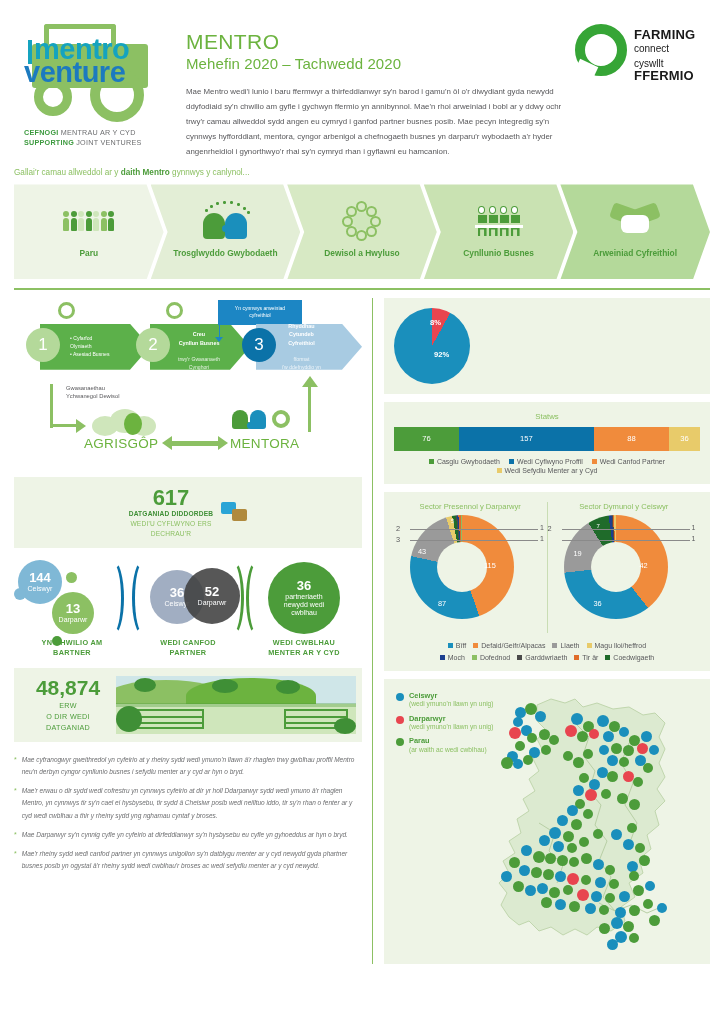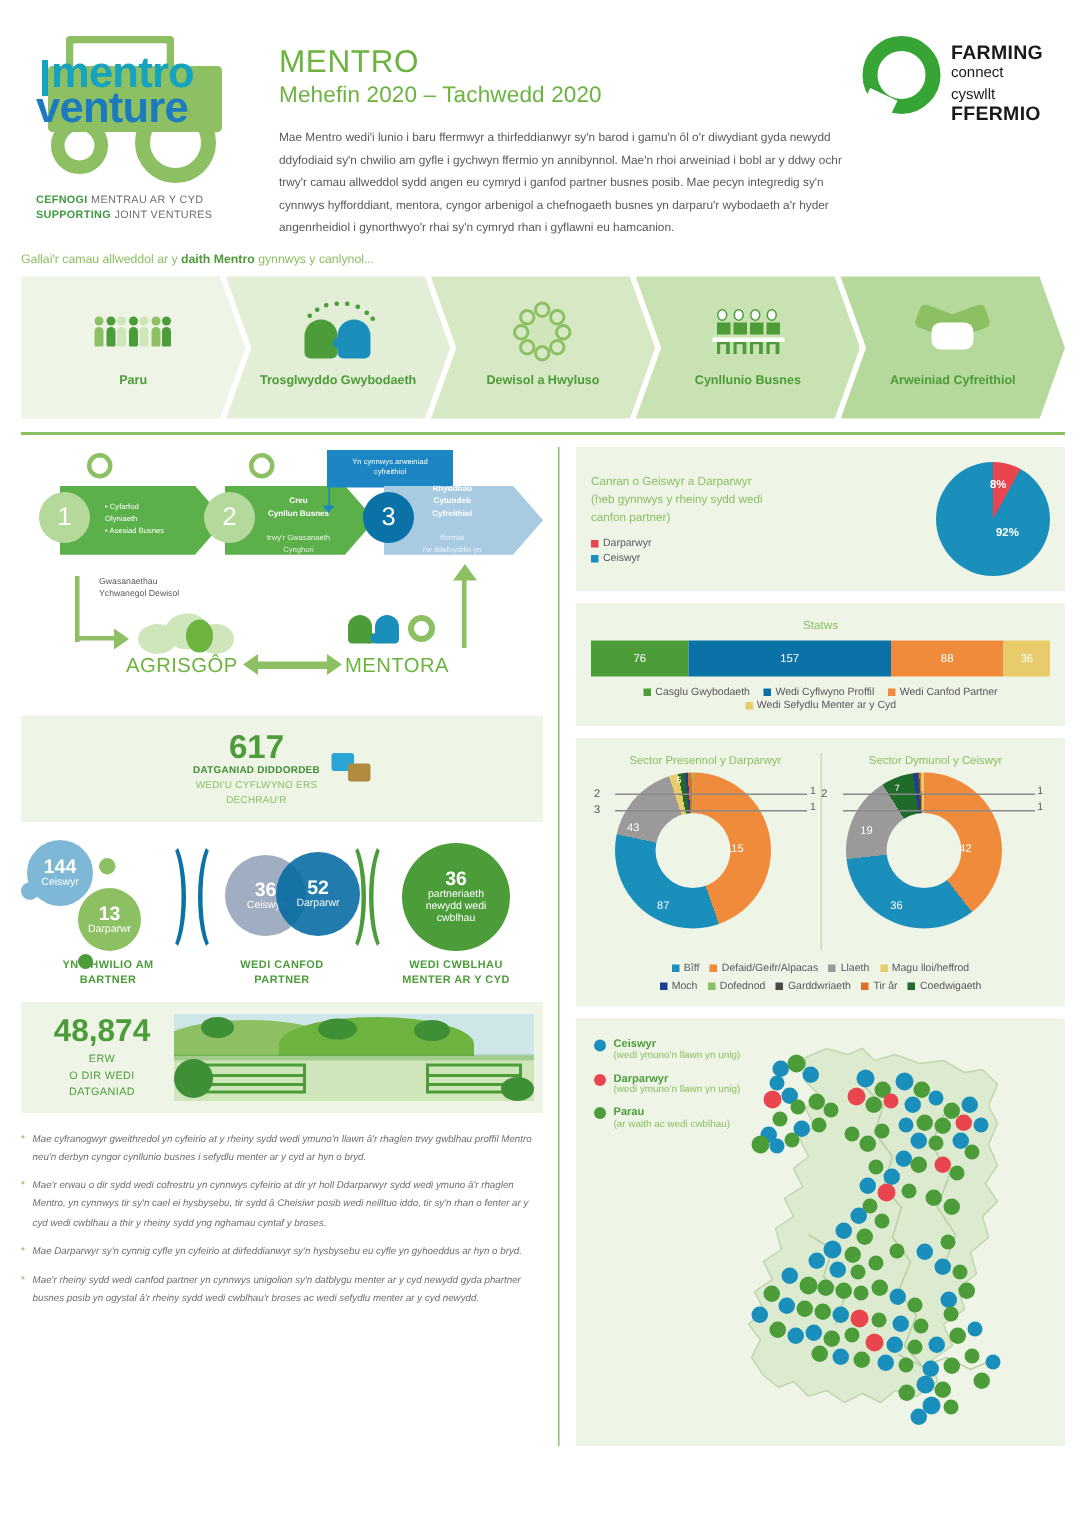--- a/index.html
+++ b/index.html
@@ -528,21 +528,21 @@
         <div class="cap-under" style="white-space:pre-line">YN CHWILIO AM
 BARTNER</div>
       </div>
 
       <div class="circ-cell">
         <div class="bracket" style="left:2px;top:2px;border-color:#0b72a8;border-right-color:transparent;border-top-color:transparent;border-bottom-color:transparent;width:22px;height:76px"></div>
         <div class="bub" style="left:20px;top:12px;width:54px;height:54px;background:#9aa8bd;opacity:.92">
           <div class="n">36</div>
           <div class="t">Ceiswyr</div>
         </div>
-        <div class="bub" style="left:54px;top:10px;width:56px;height:56px;background:#0369a1;opacity:.88">
+        <div class="bub" style="left:54px;top:10px;width:56px;height:56px;background:#404040;opacity:.88">
           <div class="n">52</div>
           <div class="t">Darparwr</div>
         </div>
         <div class="bracket" style="right:2px;top:2px;border-color:#4c9c3a;border-left-color:transparent;border-top-color:transparent;border-bottom-color:transparent;width:22px;height:76px"></div>
         <div class="cap-under" style="white-space:pre-line">WEDI CANFOD
 PARTNER</div>
       </div>
 
       <div class="circ-cell">
         <div class="bracket" style="left:0px;top:2px;border-color:#4c9c3a;border-right-color:transparent;border-top-color:transparent;border-bottom-color:transparent;width:22px;height:76px"></div>
@@ -599,35 +599,20 @@
         <div class="ast">*</div>
         <p>Mae'r rheiny sydd wedi canfod partner yn cynnwys unigolion sy'n datblygu menter ar y cyd newydd gyda phartner busnes posib yn ogystal â'r rheiny sydd wedi cwblhau'r broses ac wedi sefydlu menter ar y cyd newydd.</p>
       </div>
     </div>
   </div>
 
   <div class="col-r">
 
     <div class="panel">
       <div class="pie-wrap">
-        <div class="pie-left">
-          <div class="panel-title">Canran o Geiswyr a Darparwyr</div>
-          <div class="panel-title">(heb gynnwys y rheiny sydd wedi</div>
-          <div class="panel-title">canfon partner)</div>
-          <div style="margin-top:8px">
-            <div class="lg">
-              <i style="background:#e8454f"></i>
-                <span>Darparwyr</span>
-            </div>
-            <div class="lg">
-              <i style="background:#1a8fbc"></i>
-                <span>Ceiswyr</span>
-            </div>
-          </div>
-        </div>
         <div class="pie" style="background:conic-gradient(#e8454f 0deg 28.8deg, #1a8fbc 28.8deg 360deg)">
           <div class="pie-lab" style="left:36px;top:10px">8%</div>
           <div class="pie-lab" style="left:40px;top:42px">92%</div>
         </div>
       </div>
     </div>
 
     <div class="panel">
       <div class="bar-title">Statws</div>
       <div class="stacked">

